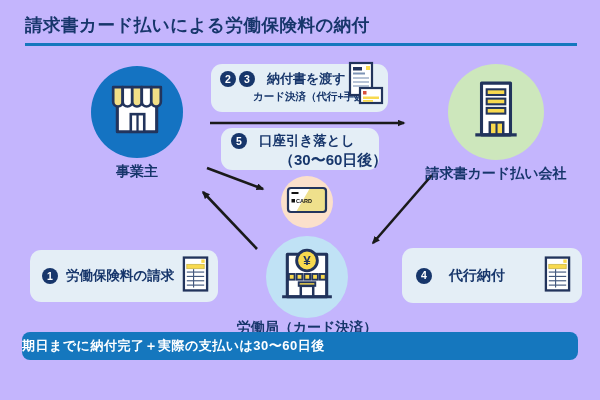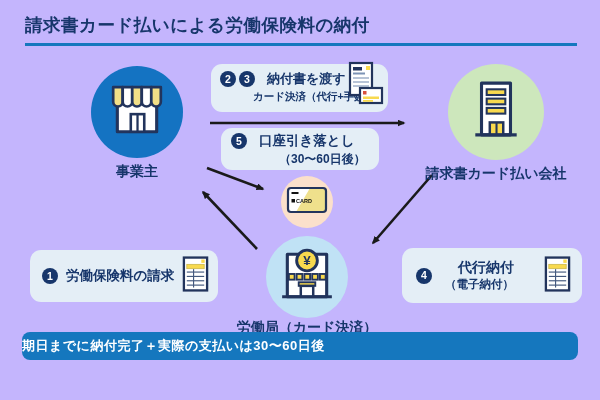--- a/index.html
+++ b/index.html
@@ -41,21 +41,21 @@
   .badge {
     display:inline-flex; flex:0 0 auto; width:16px; height:16px; border-radius:50%;
     background:#17366b; color:#fff; font-size:10.5px; font-weight:bold;
     align-items:center; justify-content:center; line-height:1;
   }
   .row { display:flex; align-items:center; gap:3px; }
   .step-main { font-size:13px; font-weight:800; margin-left:3px; white-space:nowrap;padding-left:6px; }
   .step-sub  { font-size:10.5px; font-weight:800; white-space:nowrap; }
   .b-step23 .step-sub { margin:2px 0 0 33px; }
   .b-step5  .step-main { font-size:13.5px; }
-  .b-step5  .step-sub  { font-size:12px; margin:1px 0 0 48px; }
+  .b-step5  .step-sub  { font-size:15px; margin:1px 0 0 48px; }
   .b-step1  .step-main { font-size:13.5px; margin-left:2px; }
   .b-step4 .lines { margin-left:11px;text-align:right; }
   .b-step4 .step-main { font-size:14px; margin-left:0; }
   .b-step4 .step-sub  { font-size:11.5px; margin-left:2px; }
   .icon23 { position:absolute; right:4px; top:-3px; }
   .icon1  { margin-left:auto; }
   .icon4  { margin-left:auto; }
   
   .arrows { position:absolute; left:0; top:0; width:600px; height:400px; pointer-events:none; }
   
@@ -212,21 +212,20 @@
           <line x1="13" y1="14" x2="13" y2="33"></line>
         </g>
       </svg>
     </span>
   </div>
 
   <div class="box b-step4">
     <span class="badge">4</span>
     <span class="lines">
       <div class="step-main">代行納付</div>
-      <div class="step-sub">（電子納付）</div>
     </span>
     <span class="icon4">
       <svg width="29" height="38" viewBox="0 0 30 38">
         <rect x="3" y="2" width="24" height="34" fill="#ffffff" stroke="#22345c" stroke-width="2.4"></rect>
         <rect x="21" y="4" width="3.5" height="3.5" fill="#f8d94e"></rect>
         <rect x="6" y="9" width="18" height="4.5" fill="#f8d94e" stroke="#c9b64a" stroke-width="0.8"></rect>
         <g stroke="#44597e" stroke-width="1.2">
           <line x1="6" y1="17" x2="24" y2="17"></line>
           <line x1="6" y1="21.5" x2="24" y2="21.5"></line>
           <line x1="6" y1="26" x2="24" y2="26"></line>

